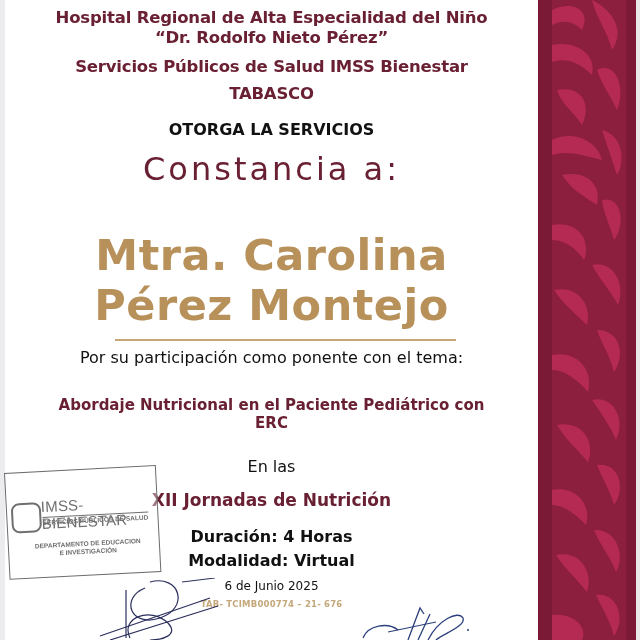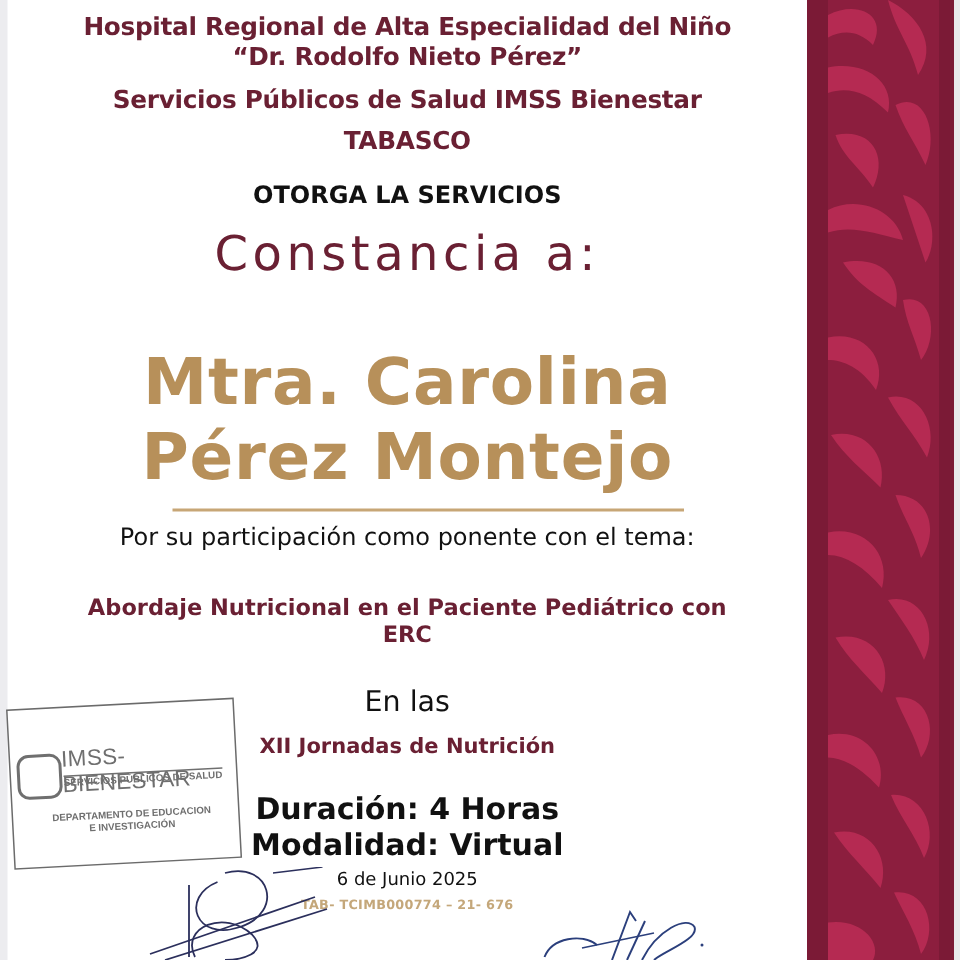--- a/index.html
+++ b/index.html
@@ -11,23 +11,23 @@
   .band-edge { position:absolute; left:636px; top:0; width:4px; height:640px; background:#e9e9ec; }
   .c { position:absolute; left:5px; width:533px; text-align:center; }
   .maroon { color:#6a2033; }
   .hdr { font-weight:bold; font-size:16.5px; line-height:20px; letter-spacing:-0.2px; }
   .otorga { font-weight:bold; font-size:16px; color:#111; }
   .constancia { font-size:32px; color:#6a2033; letter-spacing:3px; font-weight:normal; }
   .name { font-weight:bold; font-size:43px; line-height:50px; color:#b7905a; letter-spacing:0.5px; }
   .rule { position:absolute; left:115px; top:339px; width:341px; height:2px; background:#c7a676; }
   .para { font-size:16px; color:#111; }
   .topic { font-weight:bold; font-size:15px; line-height:18px; color:#6a2033; }
-  .enlas { font-size:19px; color:#111; }
-  .jornadas { font-weight:bold; font-size:14px; color:#6a2033; }
-  .dur { font-weight:bold; font-size:20px; color:#111; }
+  .enlas { font-size:16px; color:#111; }
+  .jornadas { font-weight:bold; font-size:17px; color:#6a2033; }
+  .dur { font-weight:bold; font-size:16px; color:#111; }
   .fecha { font-size:12px; color:#111; }
   .folio { font-weight:bold; font-size:8.5px; color:#c4a77a; letter-spacing:0.2px; }
   .stamp { position:absolute; left:4px; top:473px; width:150px; height:105px; border:1.5px solid #6b6b6b; transform:rotate(-3deg); transform-origin:left top; background:rgba(255,255,255,0.4); }
   .stamp-logo { position:absolute; left:4px; top:30px; width:26px; height:26px; border:2px solid #6f6f6f; border-radius:8px; }
   .stamp-title { position:absolute; left:34px; top:26px; font-family:"Liberation Sans", sans-serif; font-size:15px; color:#6f6f6f; letter-spacing:0.2px; }
   .stamp-sub { position:absolute; left:35px; top:45px; font-family:"Liberation Sans", sans-serif; font-size:6.5px; color:#6f6f6f; font-weight:bold; border-top:1px solid #6f6f6f; padding-top:1px; }
   .stamp-dept { position:absolute; left:14px; top:70px; width:130px; text-align:center; font-family:"Liberation Sans", sans-serif; font-size:6.5px; line-height:8px; color:#6f6f6f; font-weight:bold; }
   svg.sig { position:absolute; }
 </style>
 </head>

